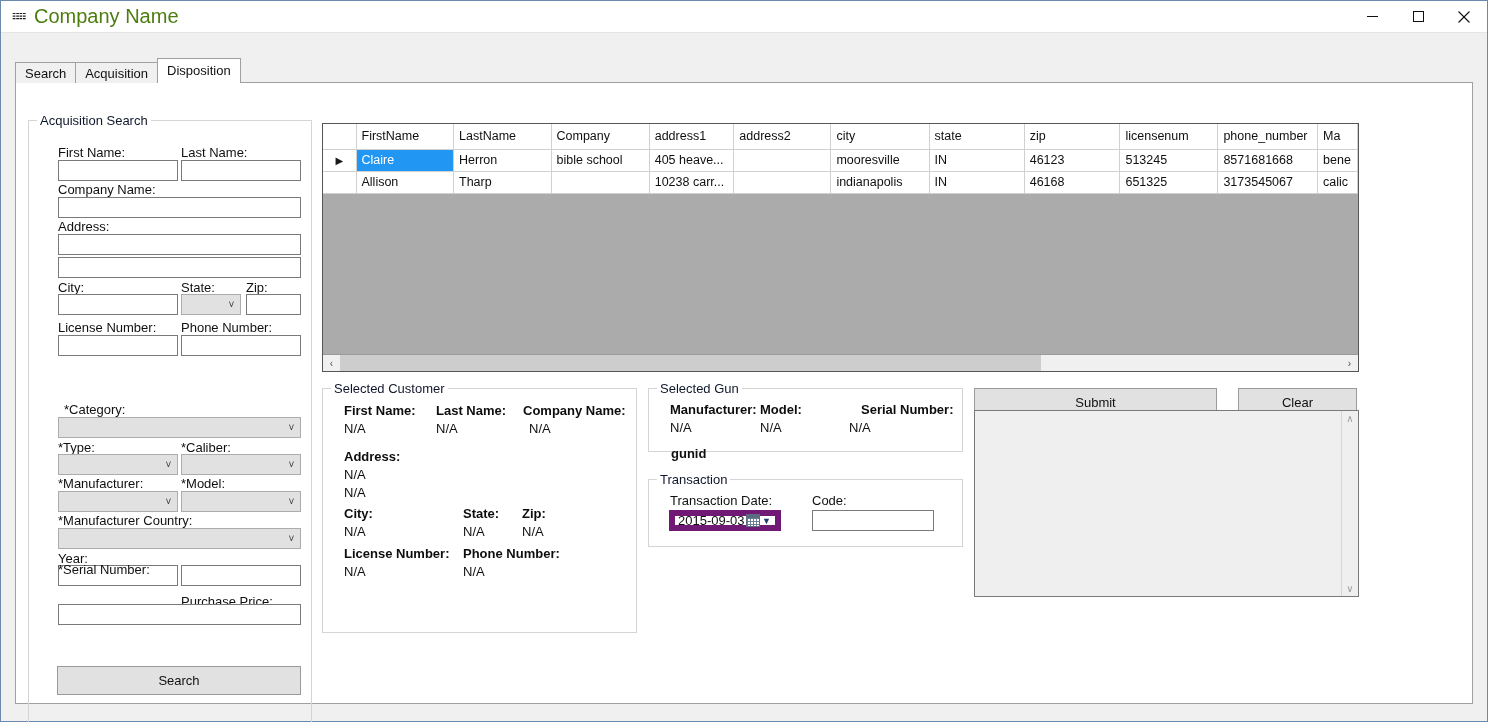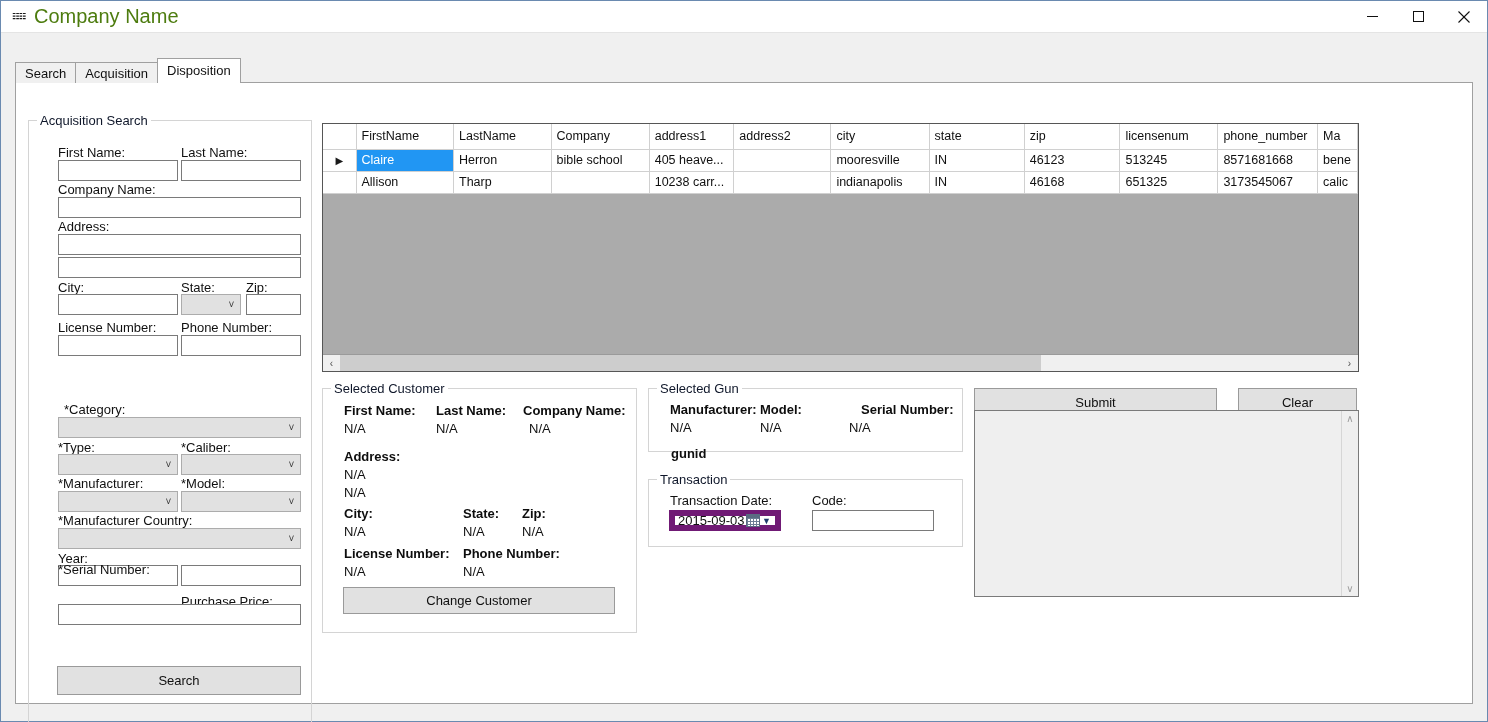--- a/index.html
+++ b/index.html
@@ -458,21 +458,20 @@
 
         <div class="lbl-bold" style="left:199px; top:118px;">Zip:</div>
         <div class="lbl" style="left:199px; top:136px;">N/A</div>
 
         <div class="lbl-bold" style="left:21px; top:158px;">License Number:</div>
         <div class="lbl" style="left:21px; top:176px;">N/A</div>
 
         <div class="lbl-bold" style="left:140px; top:158px;">Phone Number:</div>
         <div class="lbl" style="left:140px; top:176px;">N/A</div>
 
-        <div class="btn" style="left:20px; top:198px; width:272px; height:27px;">Change Customer</div>
       </div>
 
       <div class="groupbox" style="left:632px; top:305px; width:315px; height:64px;">
         <div class="gb-title">Selected Gun</div>
 
         <div class="lbl-bold" style="left:21px; top:14px;">Manufacturer:</div>
         <div class="lbl" style="left:21px; top:32px;">N/A</div>
 
         <div class="lbl-bold" style="left:111px; top:14px;">Model:</div>
         <div class="lbl" style="left:111px; top:32px;">N/A</div>

